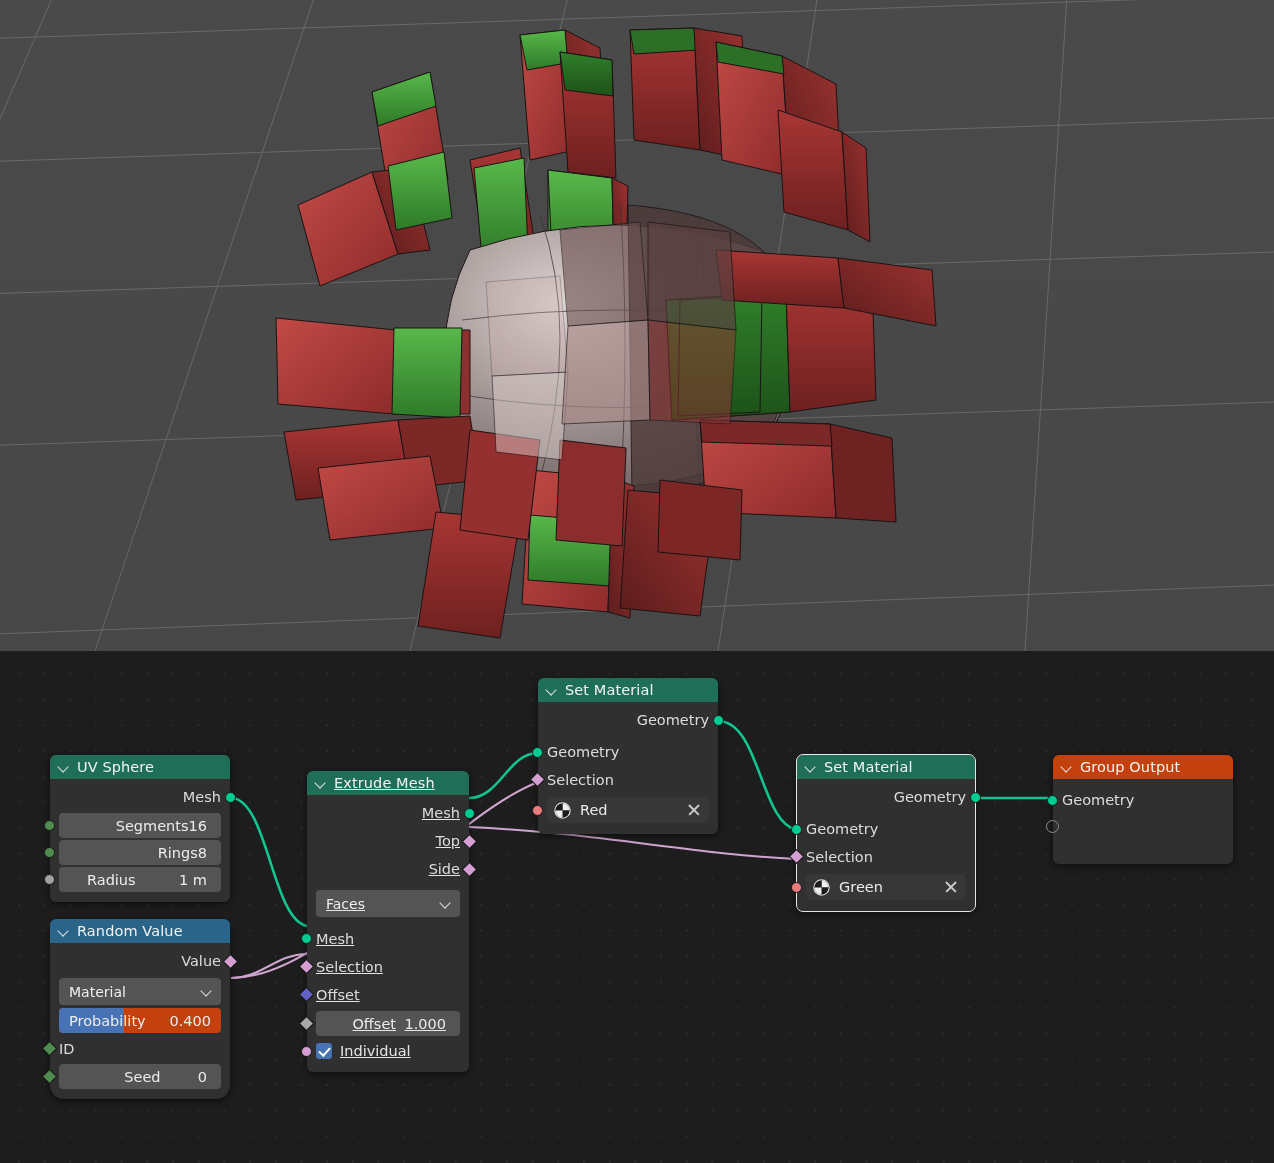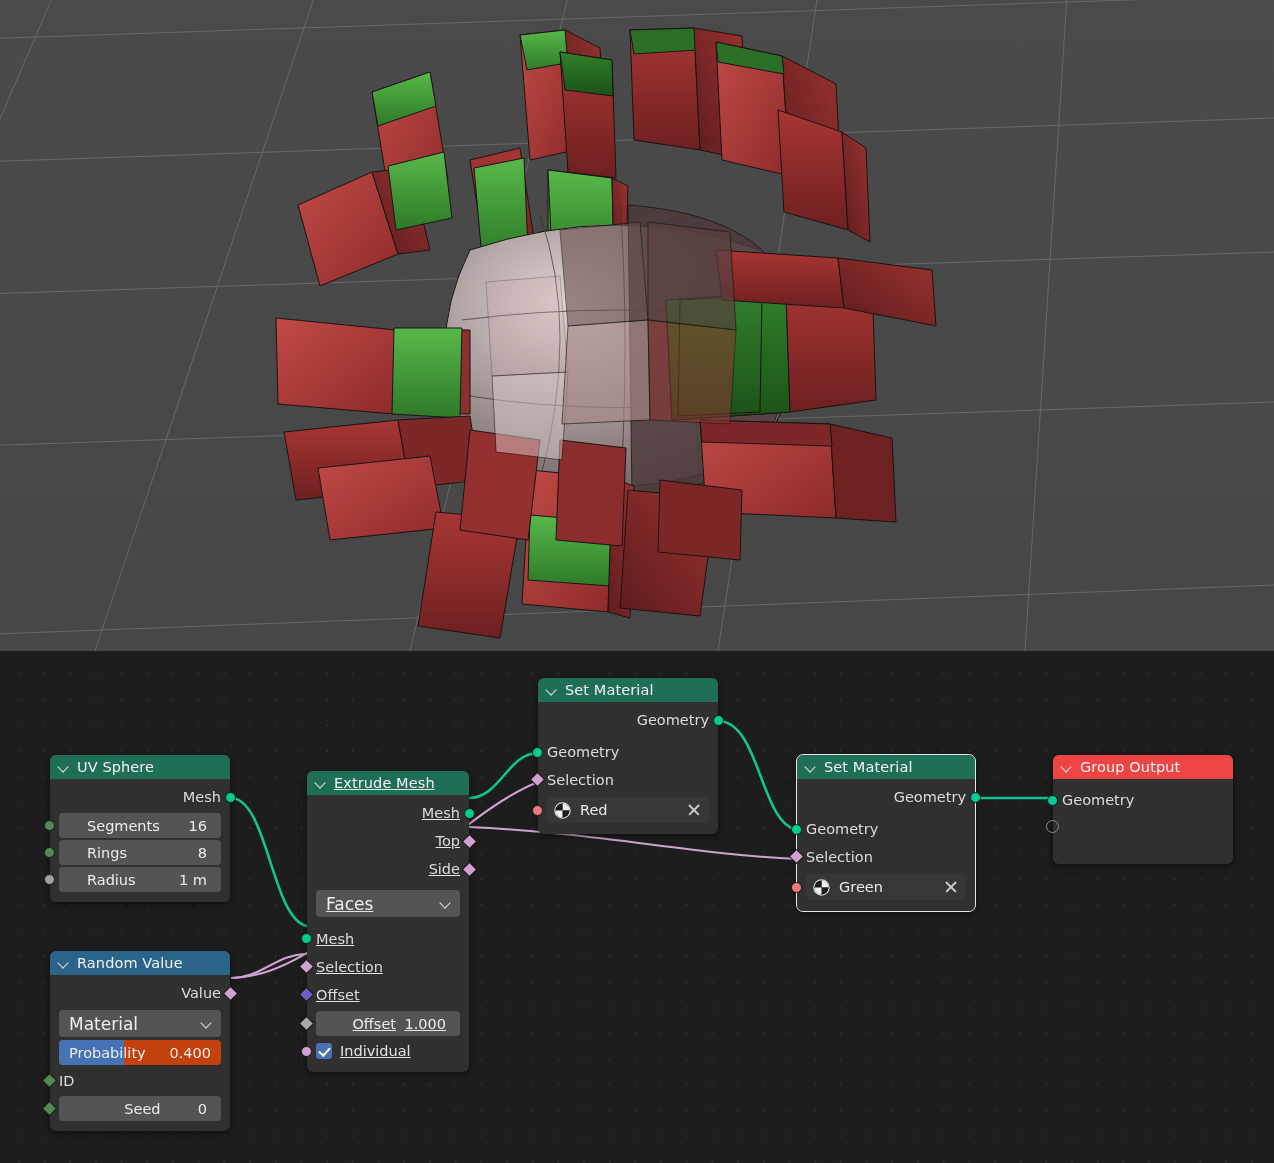--- a/index.html
+++ b/index.html
@@ -39,21 +39,21 @@
     height:24px; line-height:24px;
     border-radius:6px 6px 0 0;
     padding-left:8px;
     font-size:14.5px;
     color:#f2f2f2;
     display:flex; align-items:center; gap:7px;
     letter-spacing:.1px;
   }
   .hdr-geo{ background:#1f6e58; }
   .hdr-in { background:#2a6489; }
-  .hdr-out{ background:#ef4444; }
+  .hdr-out{ background:#c2410c; }
   .chev{ display:inline-block; width:12px; height:12px; position:relative; flex:0 0 12px; }
   .chev:before{
     content:""; position:absolute; left:1px; top:2px;
     width:7px; height:7px;
     border-right:1.7px solid #dfdfdf; border-bottom:1.7px solid #dfdfdf;
     transform:rotate(45deg);
   }
   .body{ padding:4px 0 8px 0; }
 
   .row{
@@ -93,21 +93,21 @@
     position:absolute; left:0; top:0; bottom:0; background:#4772b3;
   }
   .widget.slider .txt{ position:relative; z-index:2; display:flex; width:100%; padding:0 10px;
                        justify-content:space-between; align-items:center; }
   .widget.split .txt{ position:relative; z-index:2; display:flex; width:100%; padding:0 14px;
                       justify-content:space-between; align-items:center; }
 
   .dropdown{
     margin:3px 9px; height:27px; border-radius:4px; background:#545454;
     display:flex; align-items:center; padding:0 10px; position:relative;
-    font-size:17px; color:#efefef;
+    font-size:14px; color:#efefef;
   }
   .dropdown .dchev{ position:absolute; right:9px; width:11px; height:11px; }
   .dropdown .dchev:before{
     content:""; position:absolute; left:1px; top:1px; width:7px; height:7px;
     border-right:1.8px solid #dcdcdc; border-bottom:1.8px solid #dcdcdc;
     transform:rotate(45deg);
   }
 
   .matfield{
     margin:3px 9px; height:26px; border-radius:5px; background:#373737;
@@ -297,42 +297,42 @@
       <span>UV Sphere</span>
     </div>
     <div class="body">
       <div class="row out">
         <span class="sock circle s-geo" style="right:-6px; top:9px;"></span>
         <span class="lbl">Mesh</span>
       </div>
       <div class="widget split">
         <span class="sock circle s-int" style="left:-15px; top:7px;"></span>
         <span class="txt">
-          <span style="flex:1;text-align:left;margin-left:14px;">Segments</span>
+          <span style="flex:1;text-align:right;margin-left:14px;">Segments</span>
           <span>16</span>
         </span>
       </div>
       <div class="widget split">
         <span class="sock circle s-int" style="left:-15px; top:7px;"></span>
         <span class="txt">
-          <span style="flex:1;text-align:left;margin-left:14px;">Rings</span>
+          <span style="flex:1;text-align:right;margin-left:14px;">Rings</span>
           <span>8</span>
         </span>
       </div>
       <div class="widget split">
         <span class="sock circle s-float" style="left:-15px; top:7px;"></span>
         <span class="txt">
           <span style="flex:1;text-align:left;margin-left:14px;">Radius</span>
           <span>1 m</span>
         </span>
       </div>
     </div>
   </div>
 
-  <div class="node" id="n-random" style="left:50px; top:300px; width:180px;">
+  <div class="node" id="n-random" style="left:50px; top:268px; width:180px;border-radius:14px;">
     <div class="hdr hdr-in">
       <span class="chev"></span>
       <span>Random Value</span>
     </div>
     <div class="body">
       <div class="row out">
         <span class="sock diamond s-bool" style="right:-6px; top:9px;"></span>
         <span class="lbl">Value</span>
       </div>
       <div class="dropdown">

